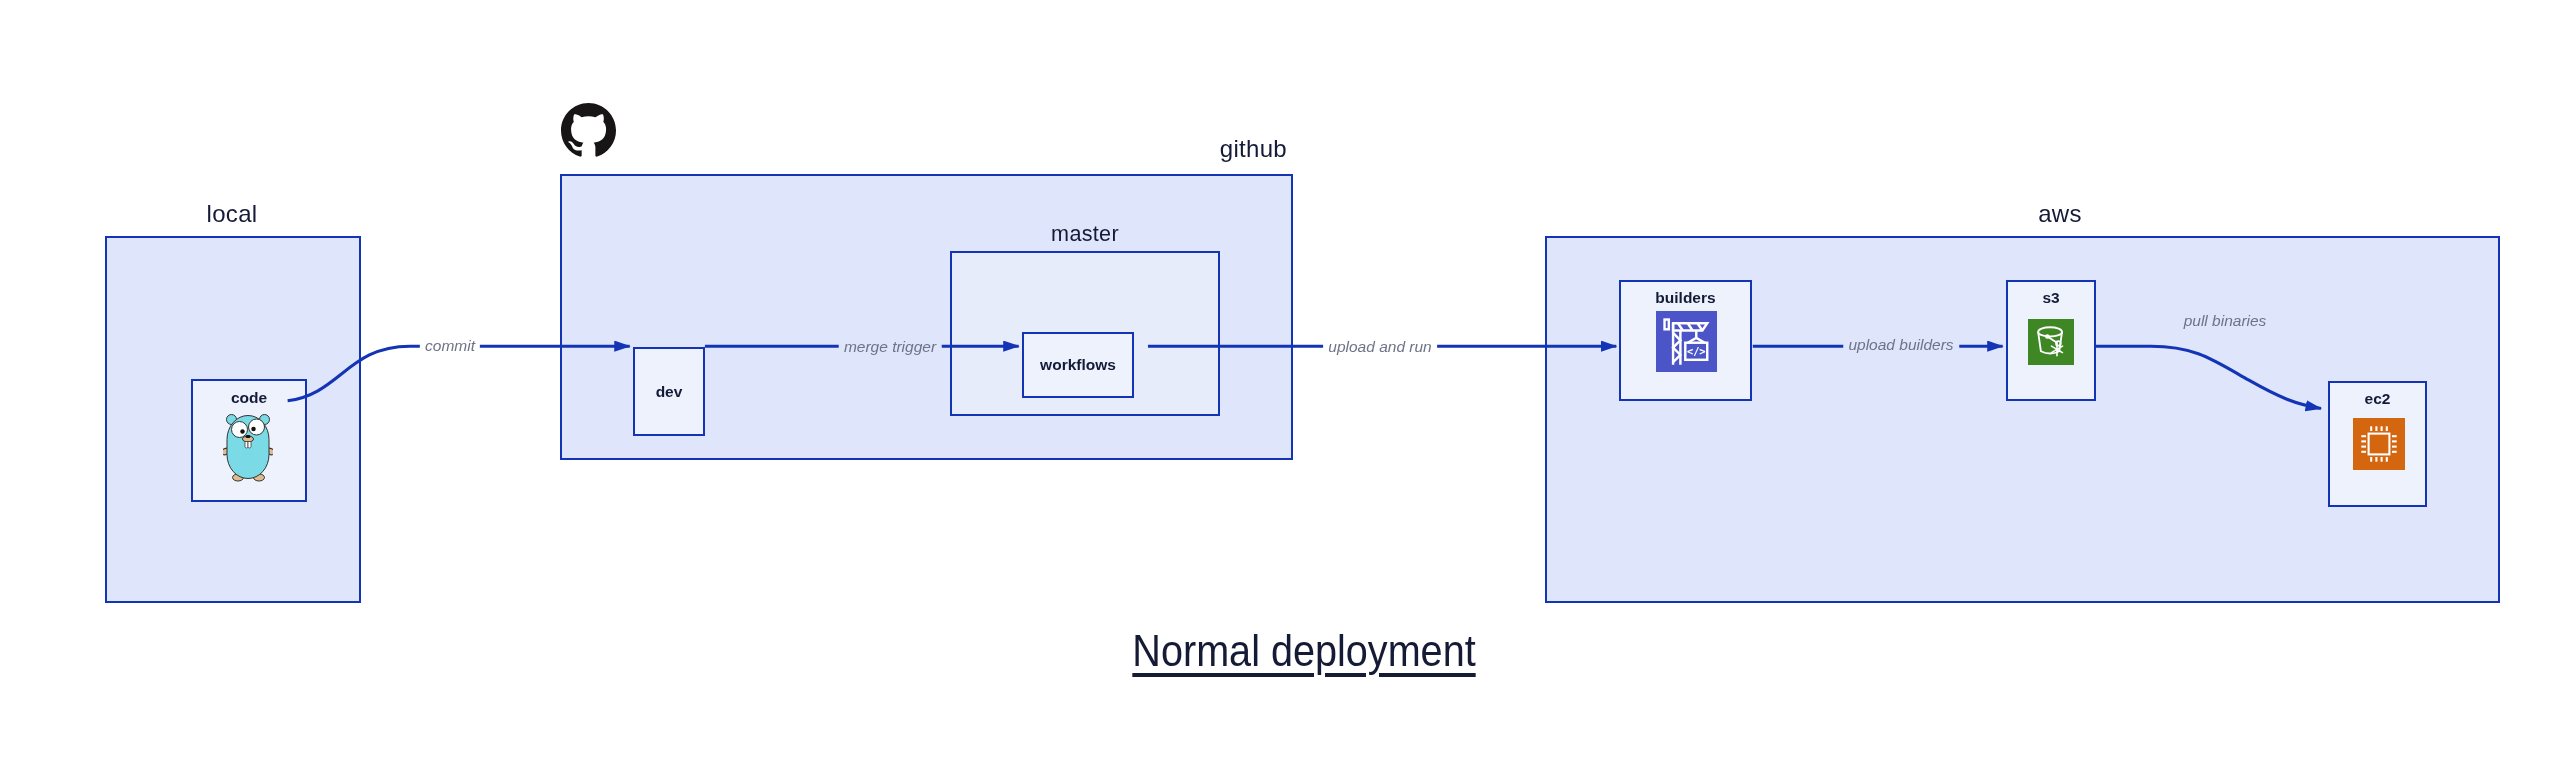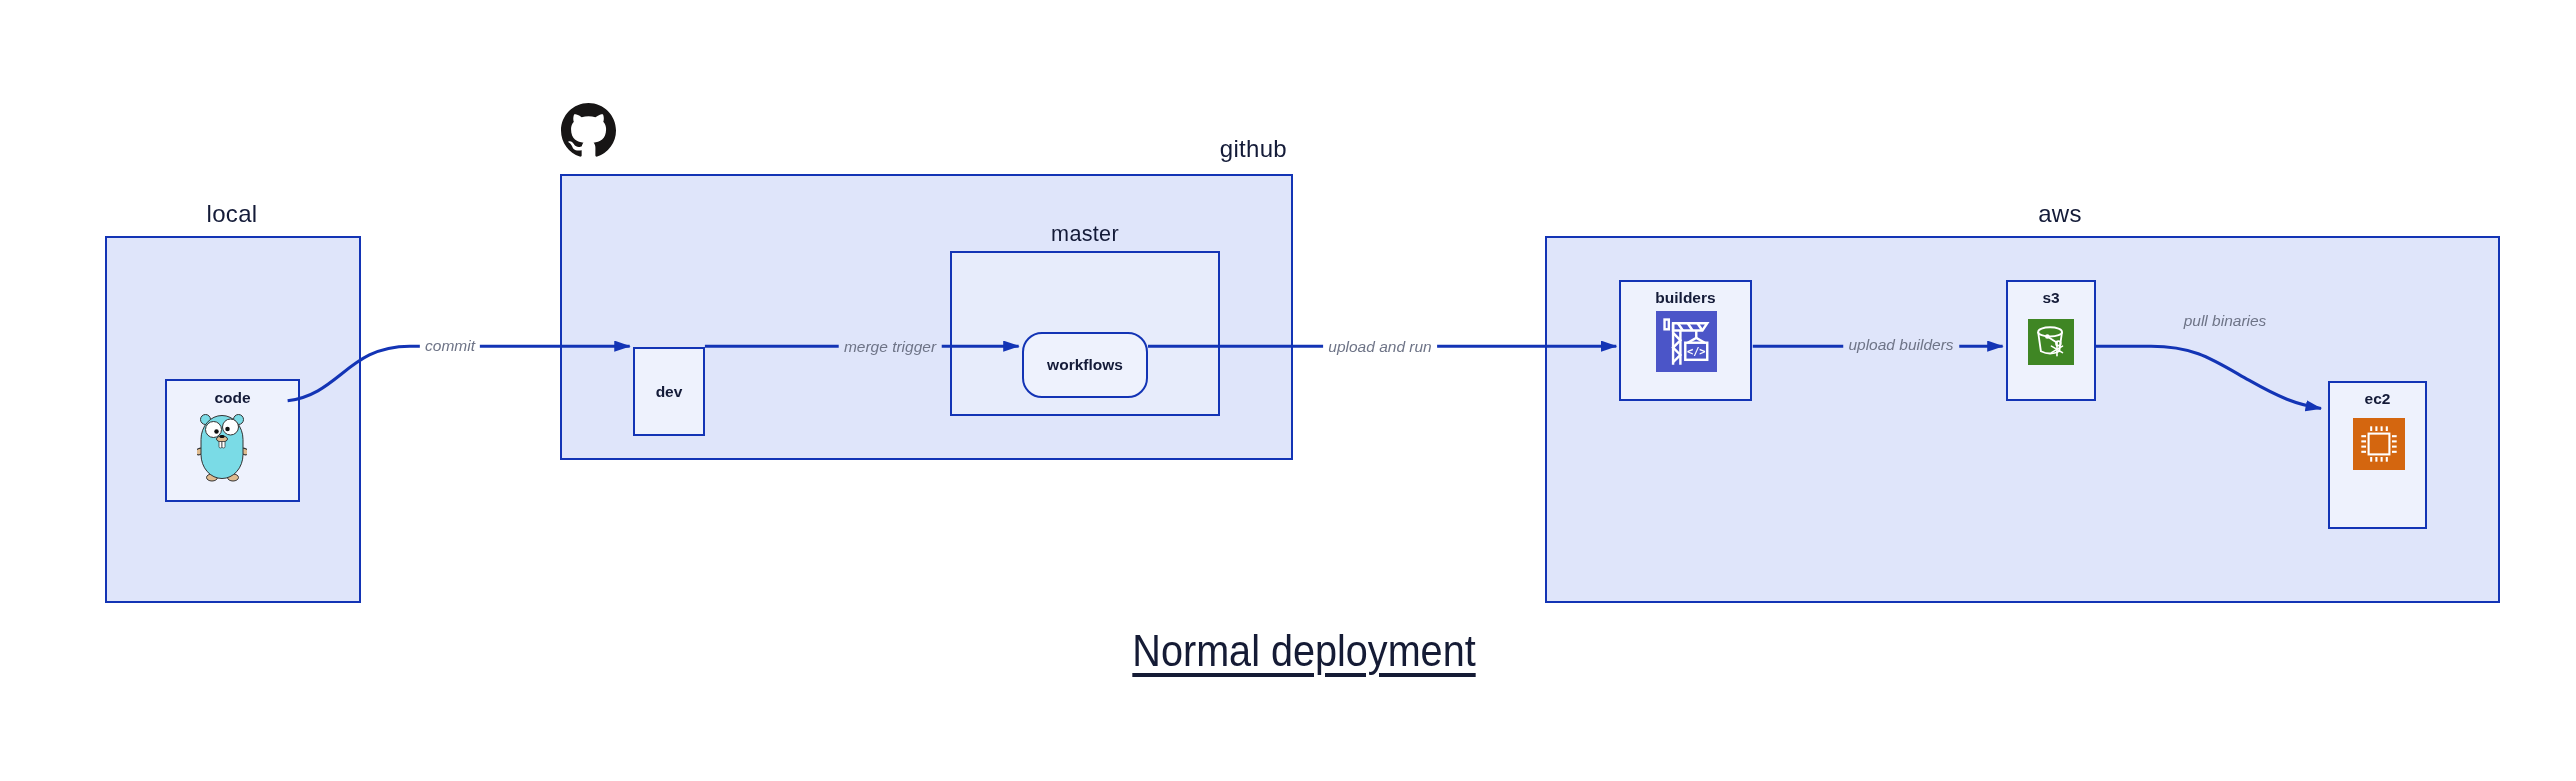--- a/index.html
+++ b/index.html
@@ -78,21 +78,21 @@
   .edges{position:absolute;left:0;top:0;pointer-events:none;}
 </style>
 </head>
 <body>
 
 <div class="canvas">
 
   <div class="container-label" style="left:232px;top:200px;transform:translateX(-50%);">local</div>
   <div class="container" style="left:105px;top:236px;width:256px;height:367px;"></div>
 
-  <div class="node" style="left:165px;top:379px;width:135px;height:123px;">
+  <div class="node" style="left:191px;top:379px;width:116px;height:123px;">
     <div class="node-label" style="top:8.2px;">code</div>
 
     <span class="abs" style="left:30px;top:30px;">
       <svg width="50" height="71" viewBox="0 0 100 140">
         <circle cx="17" cy="16" r="10" stroke="#333" stroke-width="2" fill="#7adbe6"></circle>
         <circle cx="83" cy="16" r="10" stroke="#333" stroke-width="2" fill="#7adbe6"></circle>
         <ellipse cx="5" cy="80" rx="8" ry="6" stroke="#333" stroke-width="2" transform="rotate(-25 5 80)" fill="#dfbb8f"></ellipse>
         <ellipse cx="95" cy="80" rx="8" ry="6" stroke="#333" stroke-width="2" transform="rotate(25 95 80)" fill="#dfbb8f"></ellipse>
         <ellipse cx="30" cy="132" rx="11" ry="7" stroke="#333" stroke-width="2" fill="#dfbb8f"></ellipse>
         <ellipse cx="72" cy="132" rx="11" ry="7" stroke="#333" stroke-width="2" fill="#dfbb8f"></ellipse>
@@ -117,21 +117,21 @@
   <div class="container-label" style="left:1287px;top:135px;transform:translateX(-100%);">github</div>
   <div class="container" style="left:560px;top:174px;width:733px;height:286px;"></div>
 
   <div class="node" style="left:633px;top:307px;width:72px;height:89px;margin-top:40px;">
     <div class="node-label vcenter">dev</div>
   </div>
 
   <div class="container-label" style="left:1085px;top:221px;transform:translateX(-50%);font-size:21.6px;">master</div>
   <div class="subcontainer" style="left:950px;top:251px;width:270px;height:165px;"></div>
 
-  <div class="node" style="left:1022px;top:332px;width:126px;height:66px;border-radius:20px;">
+  <div class="node" style="left:1022px;top:332px;width:112px;height:66px;">
     <div class="node-label vcenter">workflows</div>
   </div>
 
   <div class="container-label" style="left:2022px;top:200px;transform:translateX(-50%);margin-left:38px;">aws</div>
   <div class="container" style="left:1545px;top:236px;width:955px;height:367px;"></div>
 
   <div class="node" style="left:1619px;top:280px;width:133px;height:121px;padding-left:48px;">
     <div class="node-label" style="top:7.2px;">builders</div>
     <span class="abs" style="left:35px;top:29px;">
       <svg width="61" height="61" viewBox="0 0 100 100">
@@ -165,21 +165,21 @@
         </g>
         <g stroke="#ffffff" stroke-width="3.5" stroke-linecap="round">
           <path d="M63 52 V80"></path>
           <path d="M51 59 L75 73"></path>
           <path d="M51 73 L75 59"></path>
         </g>
       </svg>
     </span>
   </div>
 
-  <div class="node" style="left:2328px;top:381px;width:99px;height:148px;text-align:right;">
+  <div class="node" style="left:2328px;top:381px;width:99px;height:126px;text-align:right;">
     <div class="node-label" style="top:7.2px;">ec2</div>
     <span class="abs" style="left:23px;top:35px;">
       <svg width="52" height="52" viewBox="0 0 100 100">
         <rect x="0" y="0" width="100" height="100" fill="#d4660f"></rect>
         <rect x="30" y="30" width="40" height="40" stroke="#ffffff" stroke-width="4" fill="none"></rect>
         <g fill="#ffffff">
           <rect x="33" y="16" width="4" height="9"></rect>
             <rect x="43" y="16" width="4" height="9"></rect>
             <rect x="53" y="16" width="4" height="9"></rect>
             <rect x="63" y="16" width="4" height="9"></rect>

